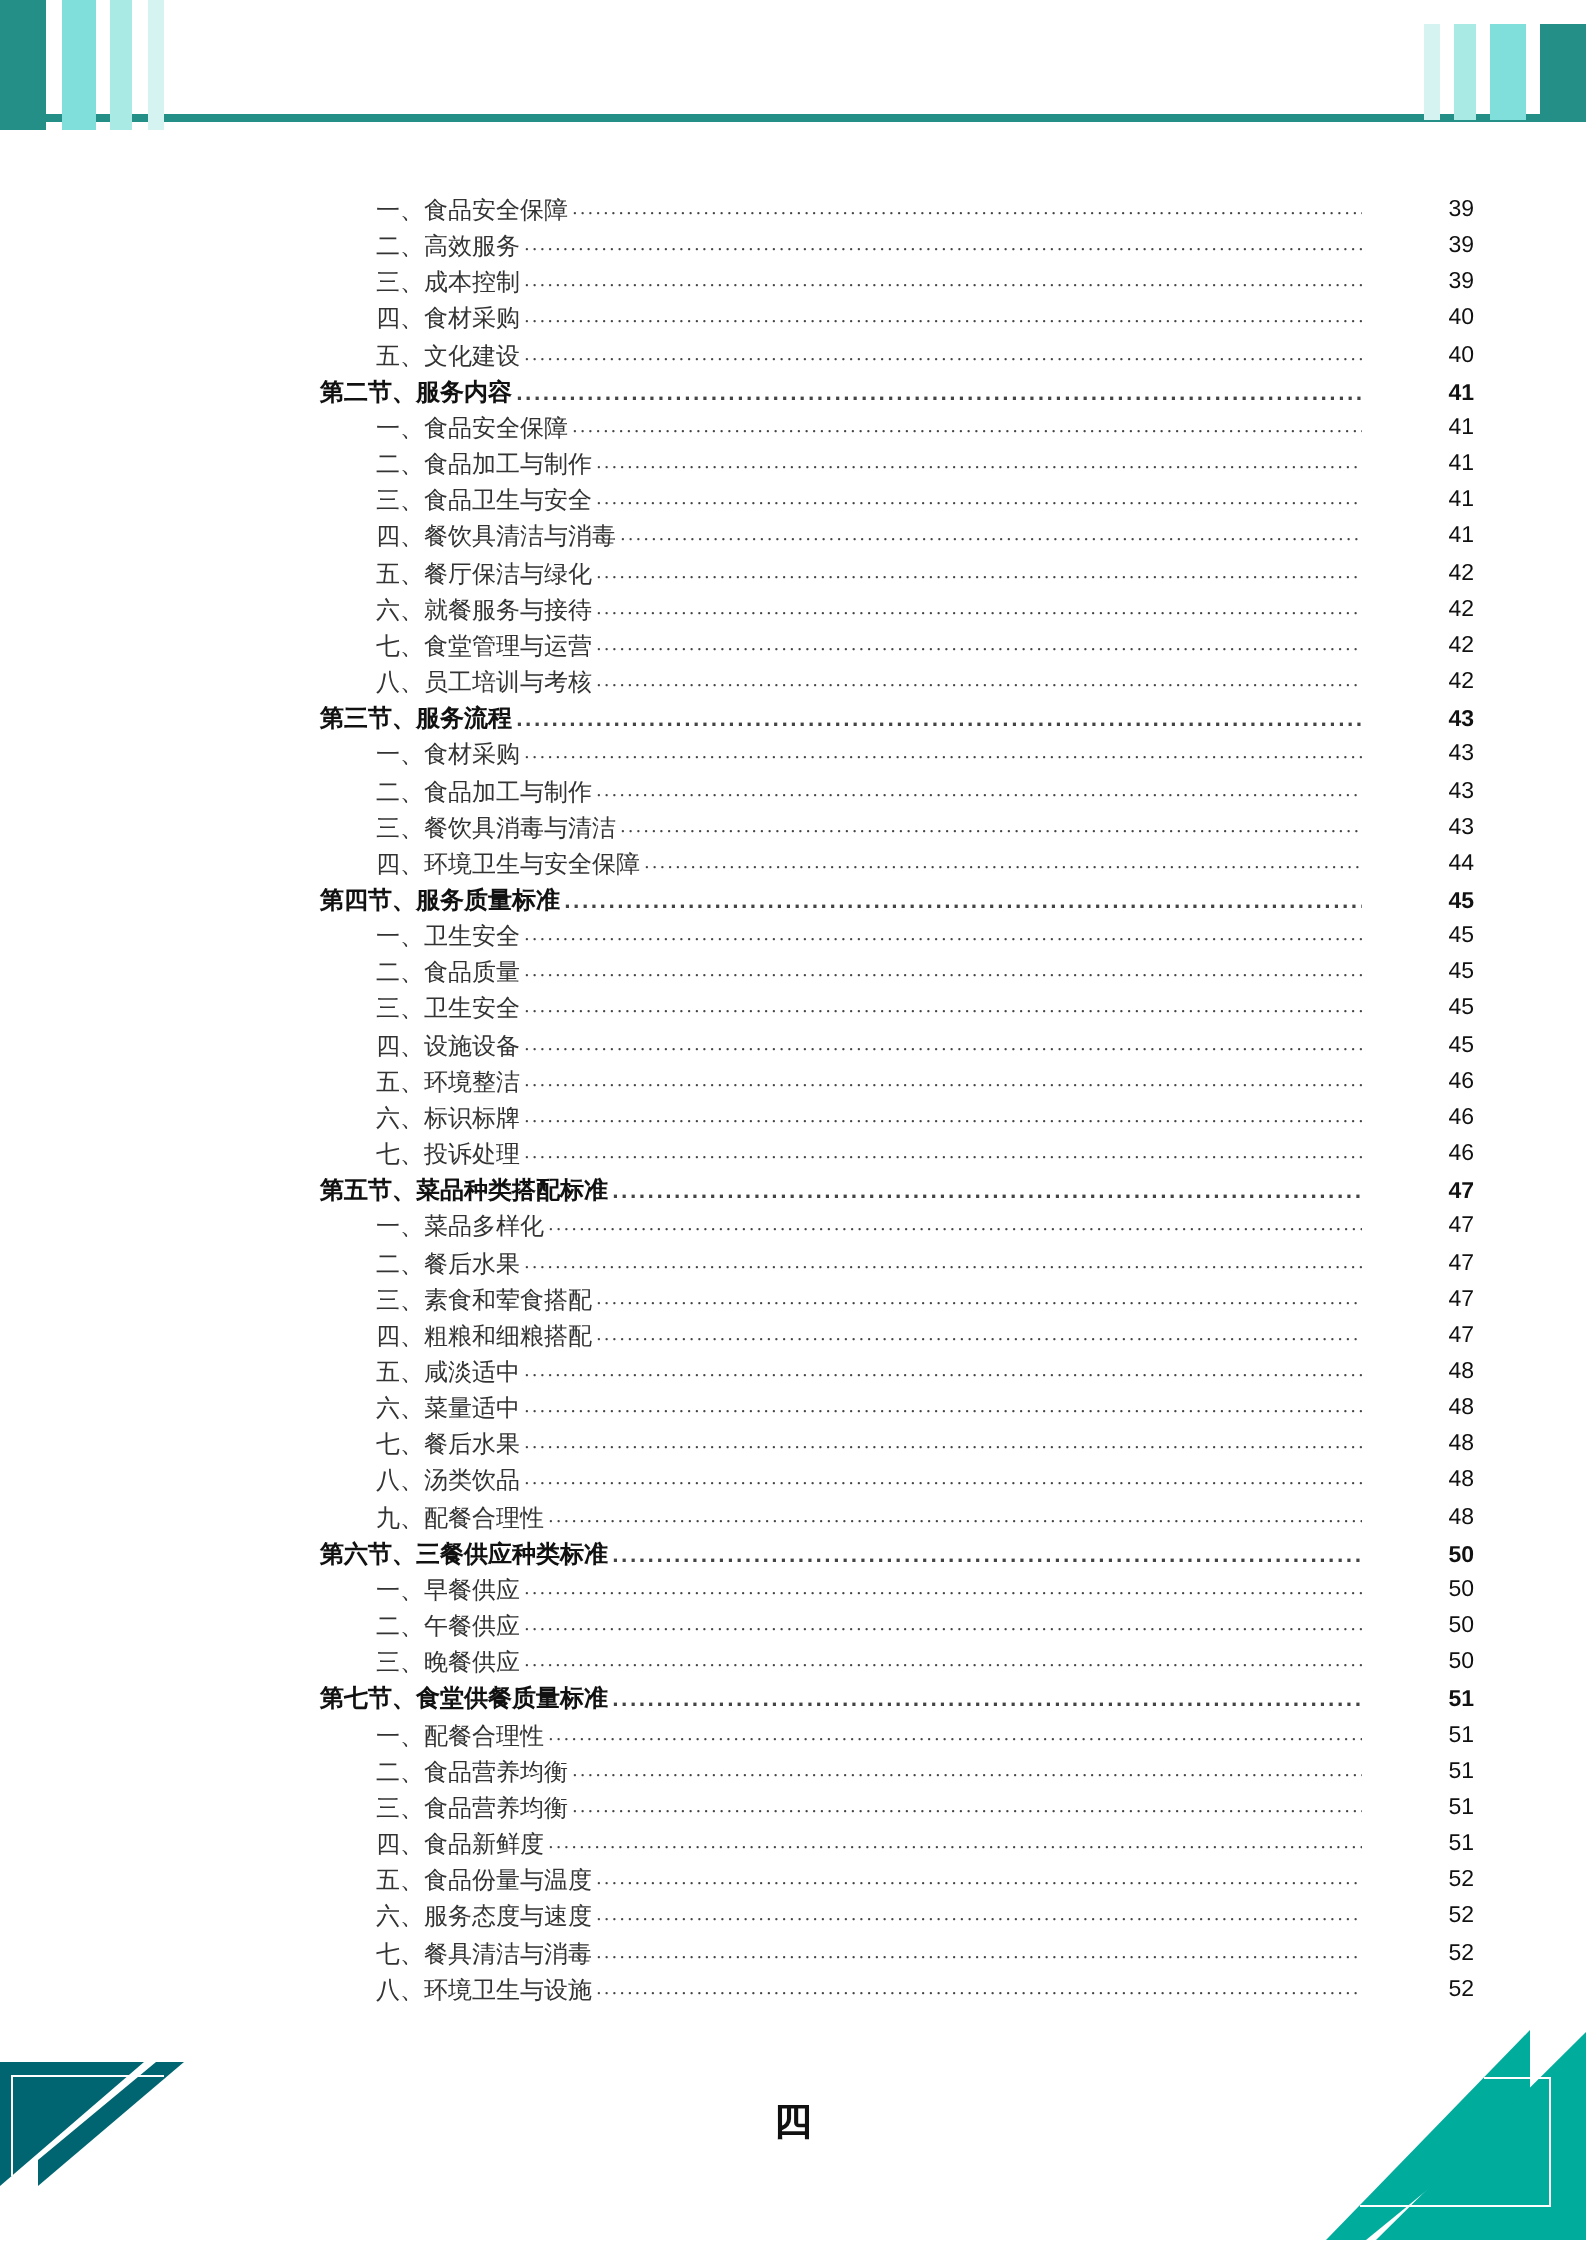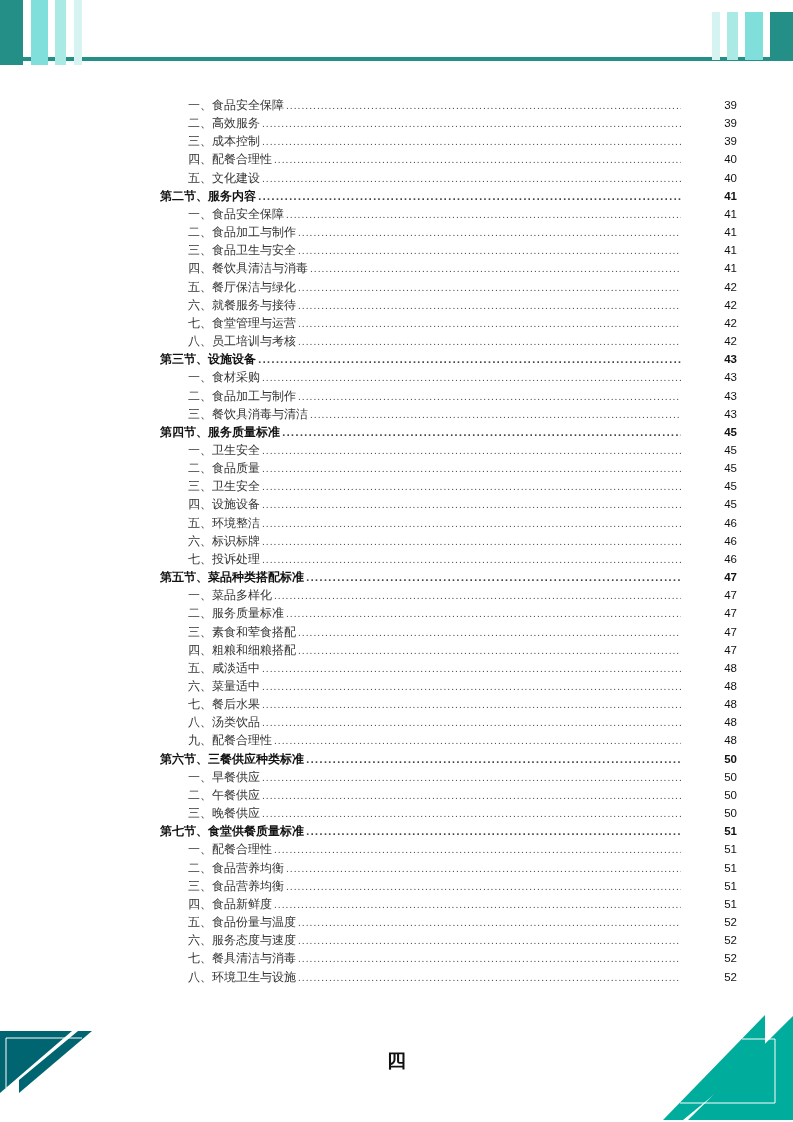--- a/index.html
+++ b/index.html
@@ -2,21 +2,21 @@
 <html><head>
 <meta charset="utf-8">
 <style>
   html, body { margin:0; padding:0; }
   body { width:793px; height:1122px; position:relative; background:#ffffff; overflow:hidden; font-family:"DejaVu Serif", serif; }
   .deco { position:absolute; }
   .hline { position:absolute; top:57px; height:4px; background:#238f86; }
   .bar { position:absolute; }
   .toc { position:absolute; left:160px; top:96px; width:577px; }
   .row { display:flex; align-items:baseline; height:18.16px; line-height:18.16px; font-size:12px; color:#333; white-space:nowrap; }
-  .row.l2 { padding-left:28px; }
+  .row.l2 { padding-left:28px;align-items:center; }
   .row.l1 { font-weight:bold; color:#111; font-family:"DejaVu Sans", sans-serif; }
   .row .title { flex:0 0 auto; }
   .row .dots { flex:1 1 auto; overflow:hidden; margin:0 2px; letter-spacing:1px; color:#444; font-size:9px; }
   .row .dots::before { content:"........................................................................................................................................................................................................................................................"; }
   .row .page { flex:0 0 auto; font-family:"Liberation Sans", sans-serif; font-size:11.5px; color:#111;margin-left:41px; }
   .row.l1 .page { font-weight:bold; }
   .pagenum { position:absolute; left:0; width:793px; top:1048px; text-align:center; font-size:19px; font-weight:bold; color:#111; font-family:"DejaVu Serif", serif; }
 </style>
 </head>
 <body>
@@ -42,21 +42,21 @@
       <span class="title">二、高效服务</span>
       <span class="dots"></span>
       <span class="page">39</span>
     </div>
     <div class="row l2">
       <span class="title">三、成本控制</span>
       <span class="dots"></span>
       <span class="page">39</span>
     </div>
     <div class="row l2">
-      <span class="title">四、配餐合理性</span>
+      <span class="title">四、食材采购</span>
       <span class="dots"></span>
       <span class="page">40</span>
     </div>
     <div class="row l2">
       <span class="title">五、文化建设</span>
       <span class="dots"></span>
       <span class="page">40</span>
     </div>
     <div class="row l1">
       <span class="title">第二节、服务内容</span>
@@ -97,39 +97,44 @@
       <span class="title">七、食堂管理与运营</span>
       <span class="dots"></span>
       <span class="page">42</span>
     </div>
     <div class="row l2">
       <span class="title">八、员工培训与考核</span>
       <span class="dots"></span>
       <span class="page">42</span>
     </div>
     <div class="row l1">
-      <span class="title">第三节、设施设备</span>
+      <span class="title">第三节、服务流程</span>
       <span class="dots"></span>
       <span class="page">43</span>
     </div>
     <div class="row l2">
       <span class="title">一、食材采购</span>
       <span class="dots"></span>
       <span class="page">43</span>
     </div>
     <div class="row l2">
       <span class="title">二、食品加工与制作</span>
       <span class="dots"></span>
       <span class="page">43</span>
     </div>
     <div class="row l2">
       <span class="title">三、餐饮具消毒与清洁</span>
       <span class="dots"></span>
       <span class="page">43</span>
     </div>
+    <div class="row l2">
+      <span class="title">四、环境卫生与安全保障</span>
+      <span class="dots"></span>
+      <span class="page">44</span>
+    </div>
     <div class="row l1">
       <span class="title">第四节、服务质量标准</span>
       <span class="dots"></span>
       <span class="page">45</span>
     </div>
     <div class="row l2">
       <span class="title">一、卫生安全</span>
       <span class="dots"></span>
       <span class="page">45</span>
     </div>
@@ -167,21 +172,21 @@
       <span class="title">第五节、菜品种类搭配标准</span>
       <span class="dots"></span>
       <span class="page">47</span>
     </div>
     <div class="row l2">
       <span class="title">一、菜品多样化</span>
       <span class="dots"></span>
       <span class="page">47</span>
     </div>
     <div class="row l2">
-      <span class="title">二、服务质量标准</span>
+      <span class="title">二、餐后水果</span>
       <span class="dots"></span>
       <span class="page">47</span>
     </div>
     <div class="row l2">
       <span class="title">三、素食和荤食搭配</span>
       <span class="dots"></span>
       <span class="page">47</span>
     </div>
     <div class="row l2">
       <span class="title">四、粗粮和细粮搭配</span>

